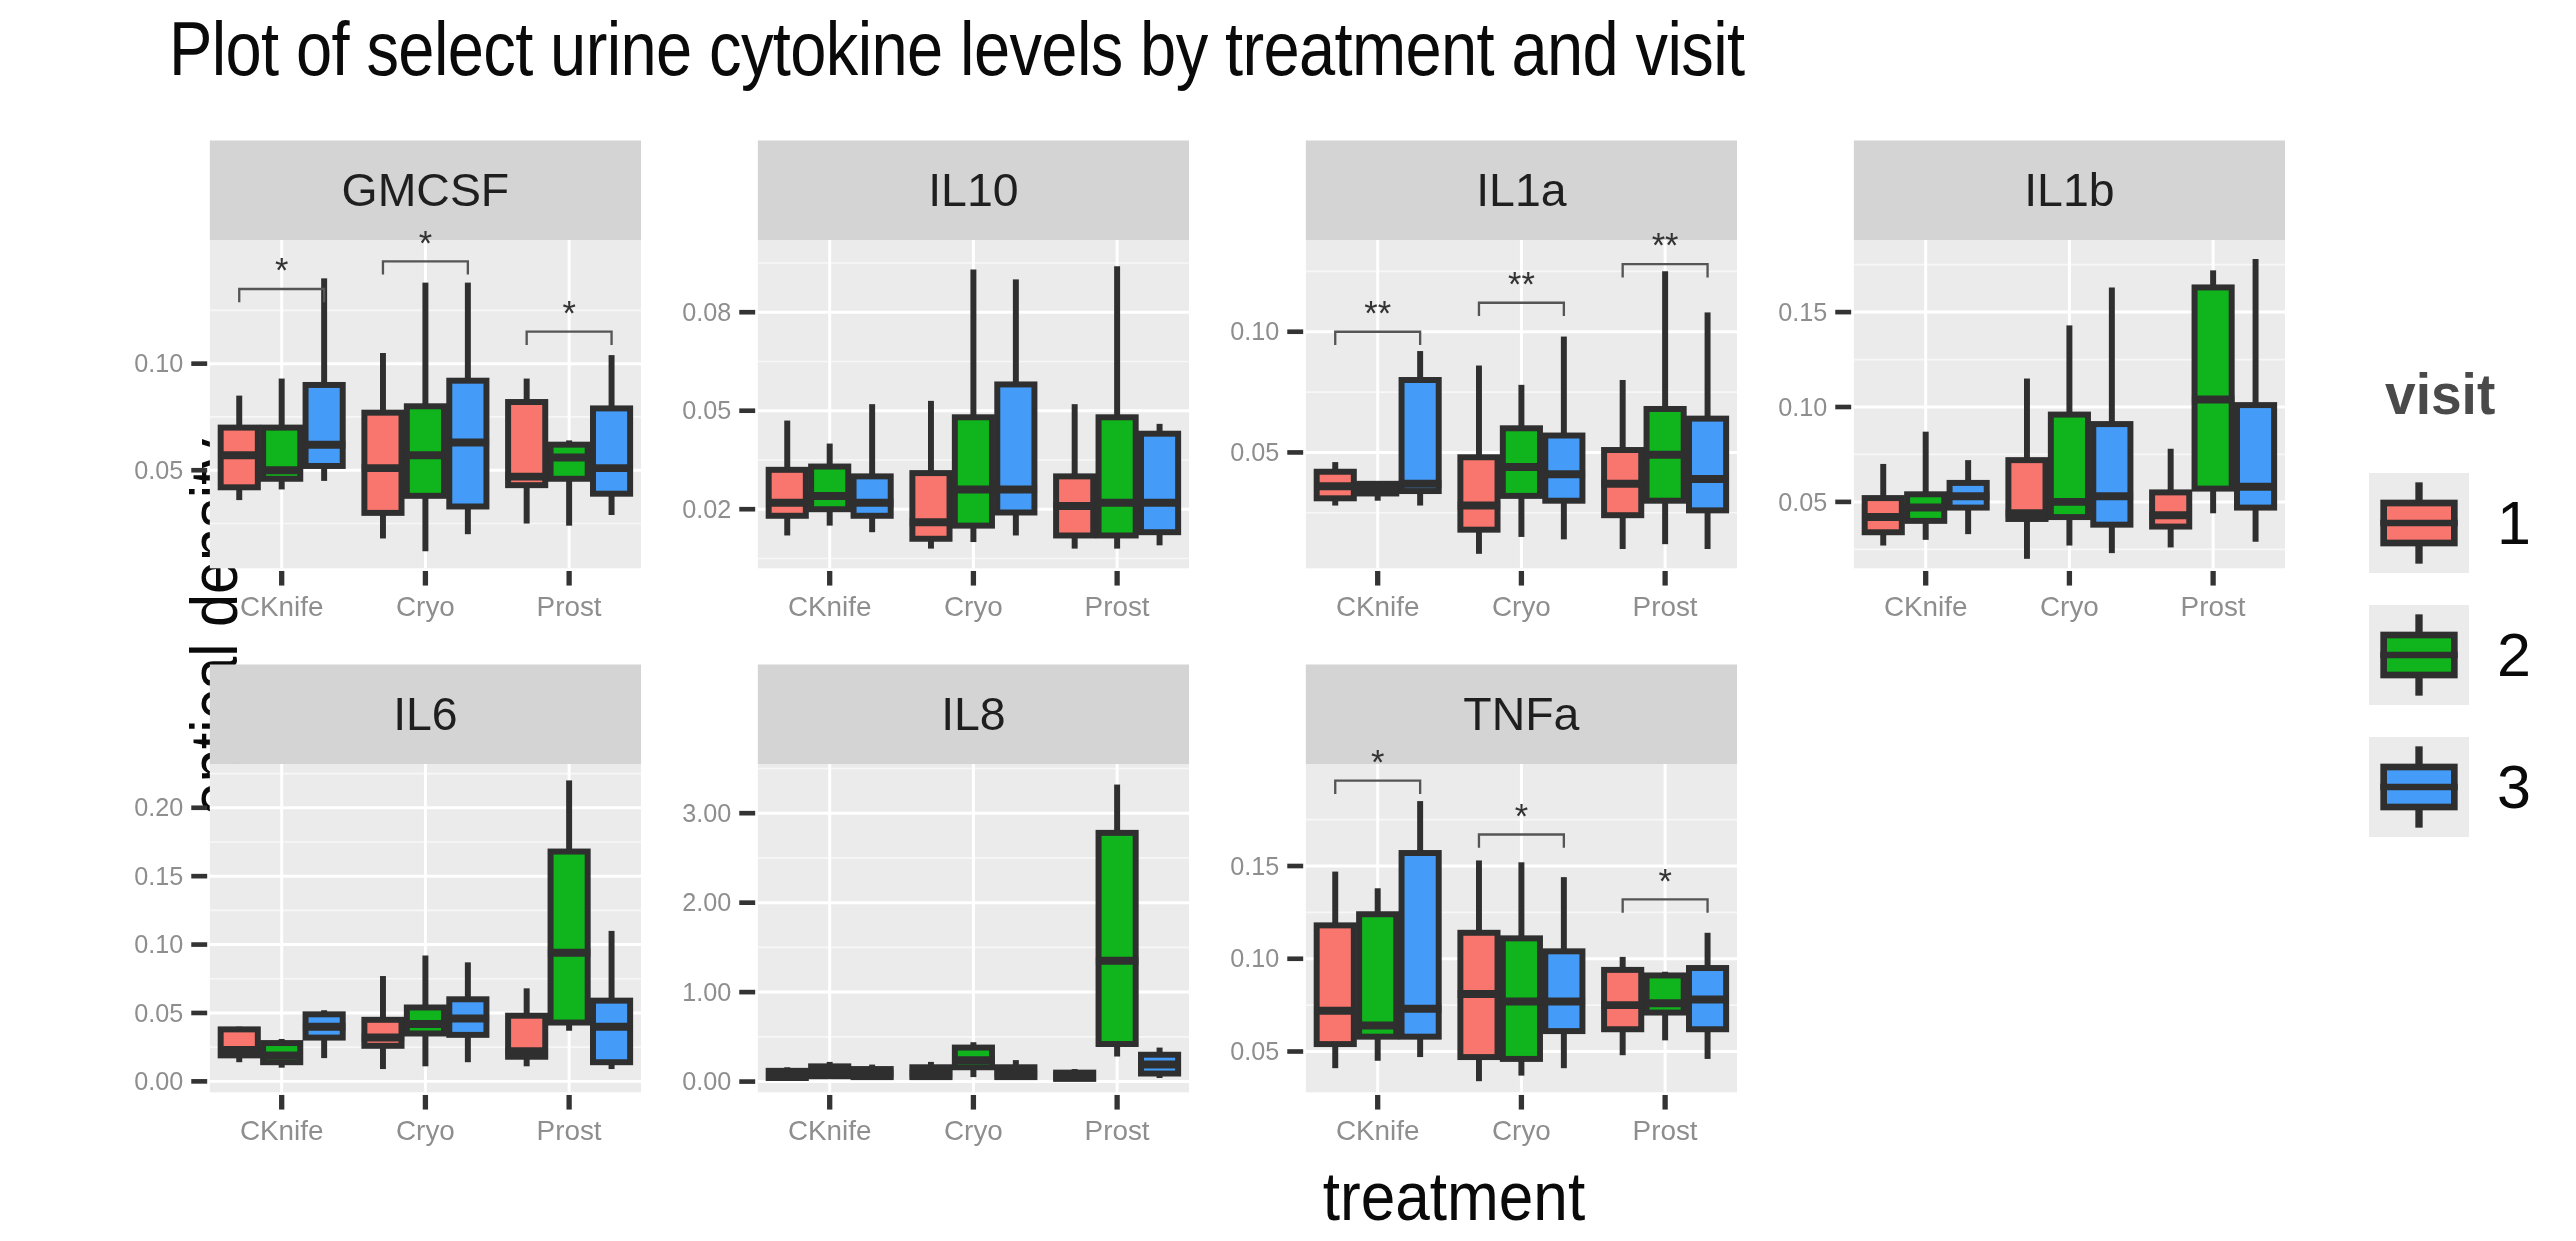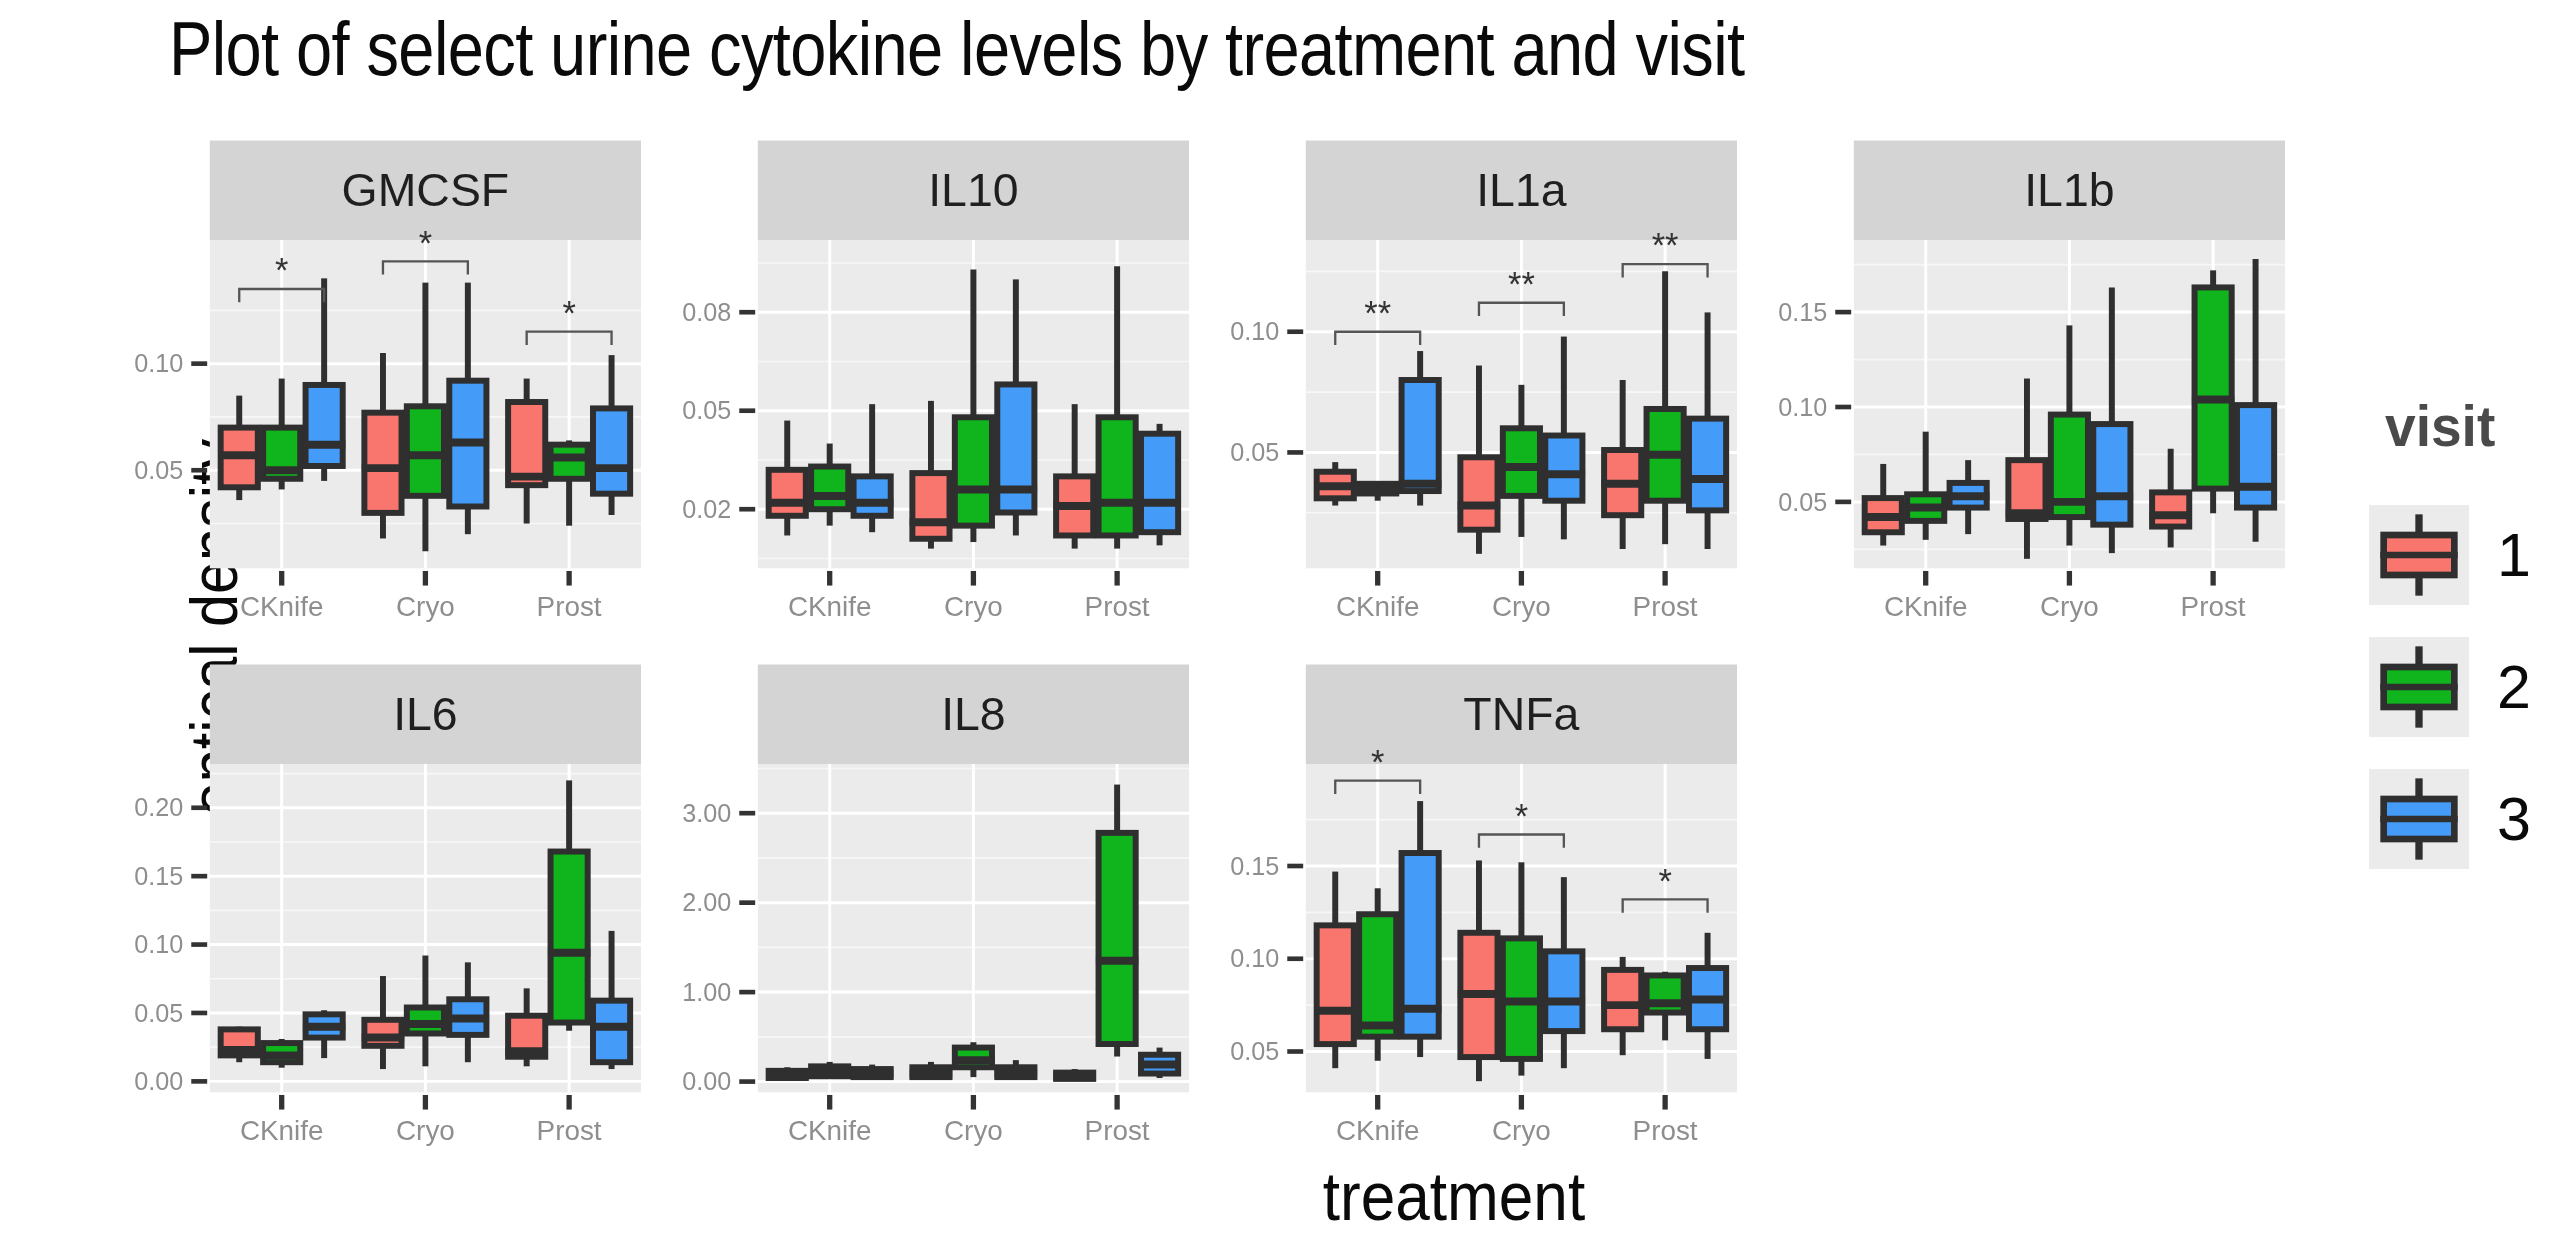--- a/index.html
+++ b/index.html
@@ -7,21 +7,21 @@
        font-family:"Liberation Sans", sans-serif;}
   .title{position:absolute;left:169px;top:5.3px;font-size:76px;color:#0a0a0a;
          white-space:nowrap;transform:scaleX(0.855);transform-origin:left top;letter-spacing:-0.7px;}
   .ylabel{position:absolute;left:5.3px;top:627px;font-size:66px;color:#0a0a0a;white-space:nowrap;
           transform:translateY(-50%) rotate(-90deg) scaleX(0.9);transform-origin:center;}
   .xlabel{position:absolute;left:1454px;top:1157px;font-size:69px;color:#0a0a0a;white-space:nowrap;
           transform:translateX(-50%) scaleX(0.9);}
   .grid{position:absolute;left:100px;top:106px;width:2191px;height:1049px;
         display:grid;grid-template-columns:repeat(4,548px);grid-template-rows:524px 524px;text-align:center;}
   .facet{width:548px;height:524px;}
-  .legend{position:absolute;left:2305px;top:392px;width:266px;}
+  .legend{position:absolute;left:2305px;top:360px;width:266px;}
   .legend-title{font-size:58px;font-weight:bold;color:#4a4a4a;margin:0 0 46px 80px;
                 transform:scaleX(0.95);transform-origin:left;}
   .legend-entry{display:flex;align-items:center;margin:0 0 32px 64px;}
   .legend-entry svg{display:block;}
   .legend-entry .lab{font-size:61px;color:#0a0a0a;margin-left:28px;}
   text{font-family:"Liberation Sans", sans-serif;}
 </style>
 </head>
 <body>
 

